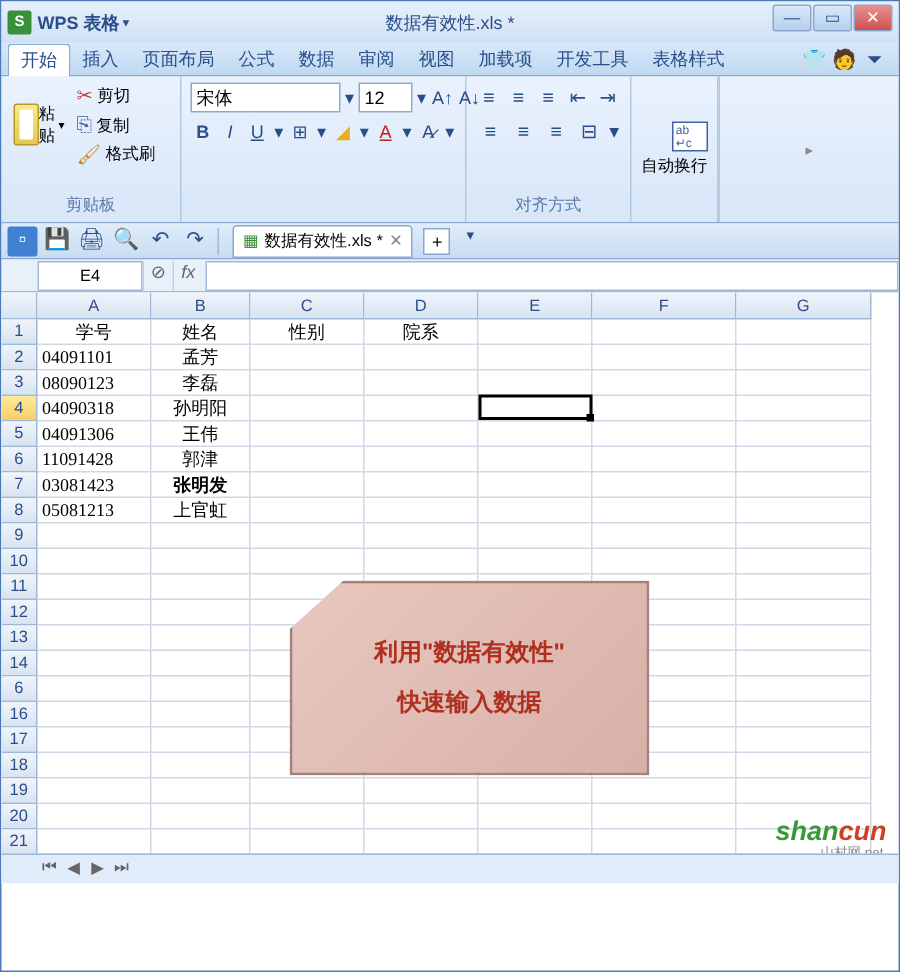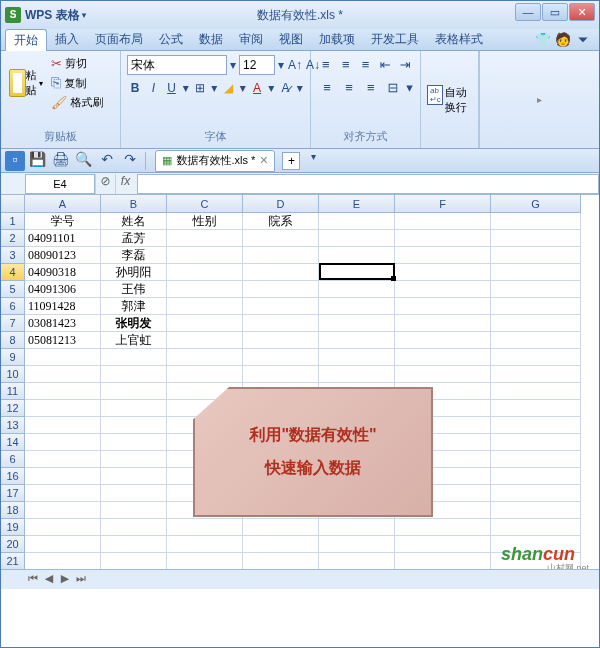--- a/index.html
+++ b/index.html
@@ -40,21 +40,21 @@
 .font-select { height: 20px; border: 1px solid #8aa8d0; background: #fff; font-size: 12px; padding: 0 3px; }
 .font-name { width: 100px; }
 .font-size { width: 36px; }
 .font-btn { width: 20px; height: 20px; border: 1px solid transparent; background: none; font-size: 12px; cursor: pointer; text-align:center; line-height:18px; color:#2a4e8a;}
 
 .align-group { width: 110px; }
 .align-row { display:flex; gap:2px; margin-bottom:3px; }
 .align-btn { width:22px; height:20px; border:1px solid transparent; cursor:pointer; font-size:13px; text-align:center; line-height:18px; color:#2a4e8a;}
 
 .wrap-group { width: 58px; display:flex; flex-direction:column; align-items:center; justify-content:center;}
-.wrap-btn { display:flex; flex-direction:row; align-items:flex-start; cursor:pointer; font-size:11px; gap:2px;}
+.wrap-btn { display:flex; flex-direction:column; align-items:flex-end; cursor:pointer; font-size:11px; gap:2px;}
 .wrap-icon { width:24px; height:20px; border:1px solid #4060a0; position:relative; background:#fff;}
 .wrap-icon::before{content:"ab";position:absolute;top:0;left:2px;font-size:8px;color:#4060a0;}
 .wrap-icon::after{content:"↵c";position:absolute;bottom:0;left:2px;font-size:8px;color:#4060a0;}
 
 .qat { height: 24px; background: linear-gradient(#e0ecfa,#c8dcf2); border-bottom: 1px solid #8aa8d0; display: flex; align-items: center; padding: 0 4px; gap: 3px; }
 .qat-btn { width: 20px; height: 20px; font-size: 14px; text-align: center; cursor: pointer; color:#2a4e8a;}
 .qat-sep { width: 1px; height: 18px; background: #a0b8d8; margin: 0 2px; }
 .doc-tab { display: flex; align-items: center; background: #fff; border: 1px solid #8aa8d0; border-radius: 3px 3px 0 0; height: 22px; padding: 0 6px; gap: 4px; font-size: 11px; margin-left:4px;}
 .doc-tab-close { font-size: 11px; color: #888; cursor: pointer; }
 .add-tab { width: 18px; height: 18px; border: 1px solid #8aa8d0; text-align: center; line-height: 16px; font-size: 12px; background: #fff; cursor: pointer; margin-left: 4px; }
@@ -74,21 +74,21 @@
 .cells { position: absolute; top: 18px; left: 24px; right: 0; bottom: 0; }
 .cell-row { display: flex; height: 17px; }
 .cell { border-right: 1px solid #d0d8e8; border-bottom: 1px solid #d0d8e8; font-size: 12px; line-height: 17px; padding: 0 3px; overflow: hidden; white-space: nowrap; font-family: SimSun, serif;}
 .cell.center { text-align: center; }
 .active-cell { position: absolute; border: 2px solid #000; pointer-events: none; }
 .active-cell::after { content:""; position:absolute; right:-3px; bottom:-3px; width:5px; height:5px; background:#000;}
 
 .callout { position: absolute; width: 240px; height: 130px; background: linear-gradient(135deg,#e8c8c0,#d8b0a8); border: 2px solid #a88078; box-shadow: 4px 4px 8px rgba(0,0,0,0.3); display:flex; flex-direction:column; align-items:center; justify-content:center; gap:12px; clip-path: polygon(15% 0, 100% 0, 100% 100%, 0 100%, 0 25%);}
 .callout-text { font-size: 16px; font-weight: bold; color: #b03020; }
 
-.watermark { position: absolute; right: 24px; bottom: 24px; font-size: 18px; font-weight: bold; font-style: italic; }
+.watermark { position: absolute; right: 8px; bottom: 24px; font-size: 18px; font-weight: bold; font-style: italic; }
 .watermark .g { color: #3a9838; }
 .watermark .r { color: #d04020; }
 .watermark-sub { position:absolute; right:10px; bottom:14px; font-size:9px; color:#888;}
 
 .sheet-tabs { position:absolute; bottom:0; left:0; right:0; height:20px; background:#e0ecfa; border-top:1px solid #a0b8d8; display:flex; align-items:center; padding-left:24px; font-size:11px;}
 .nav-btn{width:16px;height:16px;text-align:center;cursor:pointer;color:#666;}
 </style>
 </head>
 <body>
 
@@ -168,21 +168,20 @@
           <span class="font-btn">⊞</span>
           <span class="font-btn" style="width:10px;">▾</span>
           <span class="font-btn" style="color:#e8b020;">◢</span>
           <span class="font-btn" style="width:10px;">▾</span>
           <span class="font-btn" style="color:#c02020;"><u>A</u></span>
           <span class="font-btn" style="width:10px;">▾</span>
           <span class="font-btn">A̷</span>
           <span class="font-btn" style="width:10px;">▾</span>
         </div>
       </div>
-      <div class="ribbon-group-label">字体</div>
     </div>
 
     <div class="ribbon-group align-group">
       <div>
         <div class="align-row">
           <span class="align-btn">≡</span>
           <span class="align-btn">≡</span>
           <span class="align-btn">≡</span>
           <span class="align-btn">⇤</span>
           <span class="align-btn">⇥</span>

